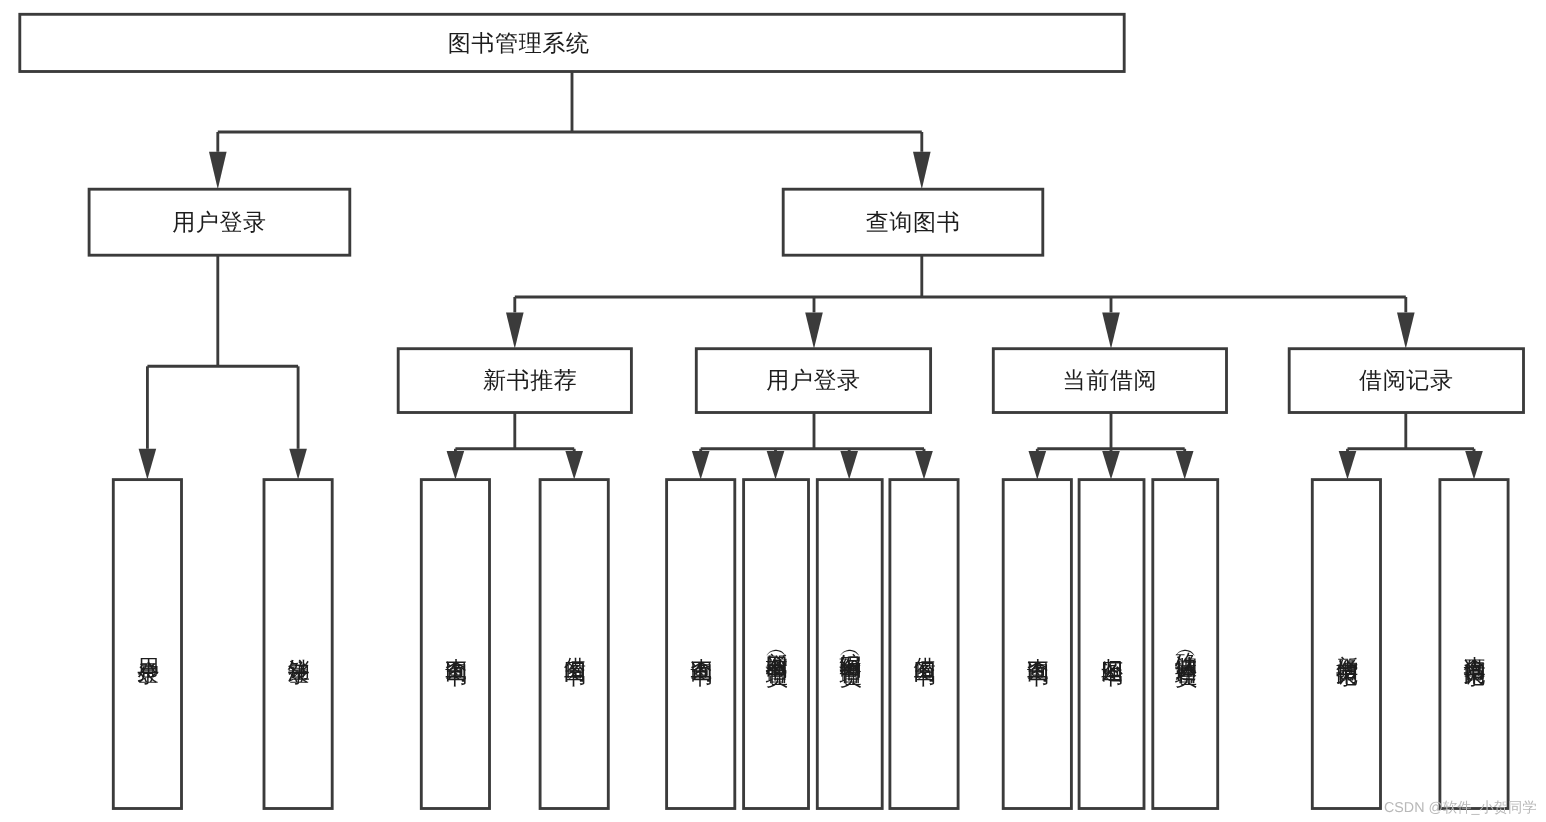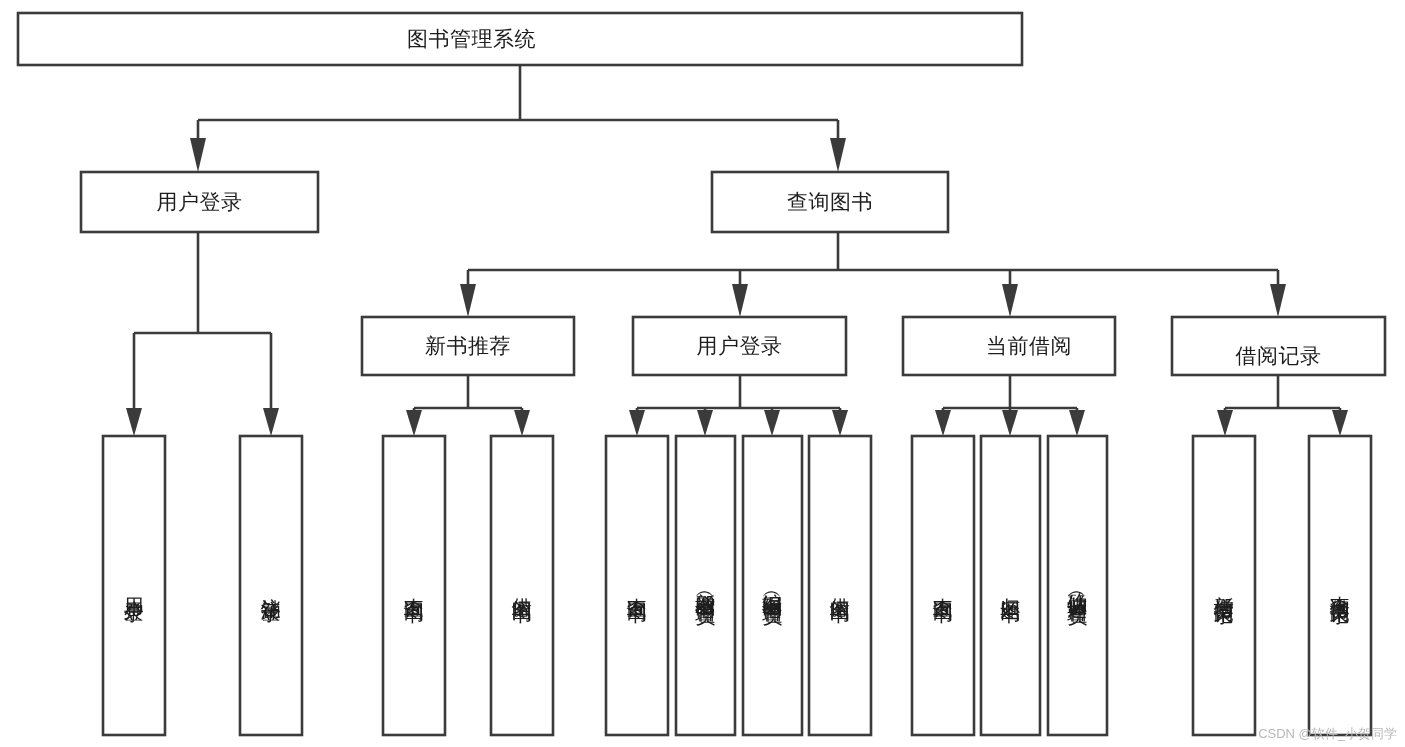--- a/index.html
+++ b/index.html
@@ -172,24 +172,24 @@
       <rect class="node-box" x="1193" y="436" width="62" height="299"></rect>
       <rect class="node-box" x="1309" y="436" width="62" height="299"></rect>
     </g>
   </svg>
 
   <div class="node-label horiz" style="left:32px; top:13px; width:879px; height:52px;">图书管理系统</div>
 
   <div class="node-label horiz" style="left:81px; top:172px; width:237px; height:60px;">用户登录</div>
   <div class="node-label horiz" style="left:712px; top:172px; width:236px; height:60px;">查询图书</div>
 
-  <div class="node-label horiz" style="left:362px; top:317px; width:212px; height:58px;">新书推荐</div>
+  <div class="node-label horiz" style="left:376px; top:317px; width:212px; height:58px;">新书推荐</div>
   <div class="node-label horiz" style="left:633px; top:317px; width:213px; height:58px;">用户登录</div>
-  <div class="node-label horiz" style="left:903px; top:317px; width:212px; height:58px;padding-left:20px;">当前借阅</div>
-  <div class="node-label horiz" style="left:1172px; top:327px; width:213px; height:58px;">借阅记录</div>
+  <div class="node-label horiz" style="left:903px; top:317px; width:212px; height:58px;">当前借阅</div>
+  <div class="node-label horiz" style="left:1172px; top:317px; width:213px; height:58px;">借阅记录</div>
 
   <div class="node-label vert" style="left:103px; top:436px; width:62px; height:299px;">用户登录</div>
   <div class="node-label vert" style="left:240px; top:436px; width:62px; height:299px;">注销登录</div>
 
   <div class="node-label vert" style="left:383px; top:436px; width:62px; height:299px;">查询图书</div>
   <div class="node-label vert" style="left:491px; top:436px; width:62px; height:299px;">借阅图书</div>
 
   <div class="node-label vert" style="left:606px; top:436px; width:62px; height:299px;">查询图书</div>
   <div class="node-label vert" style="left:676px; top:436px; width:59px; height:299px;">新增图书（管理员）</div>
   <div class="node-label vert" style="left:743px; top:436px; width:59px; height:299px;">编辑图书（管理员）</div>

